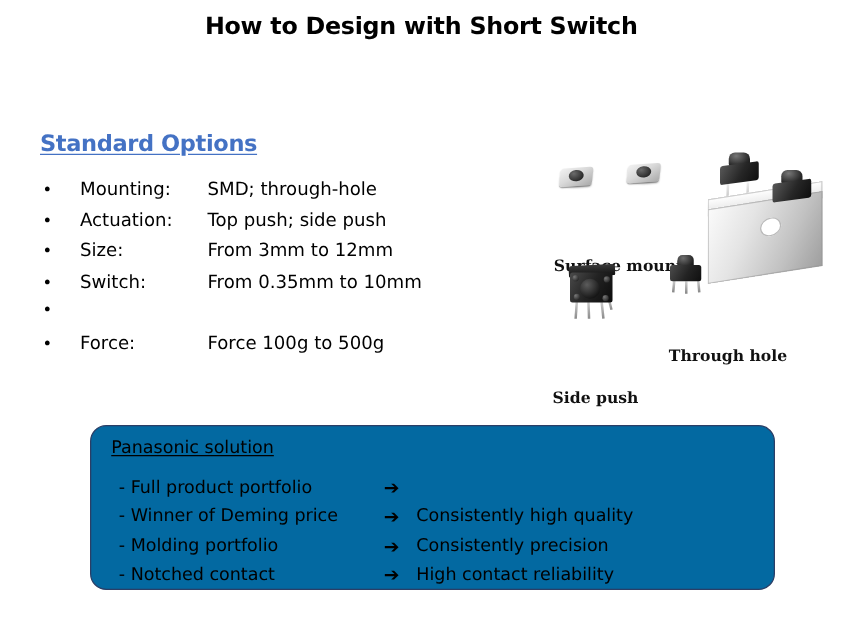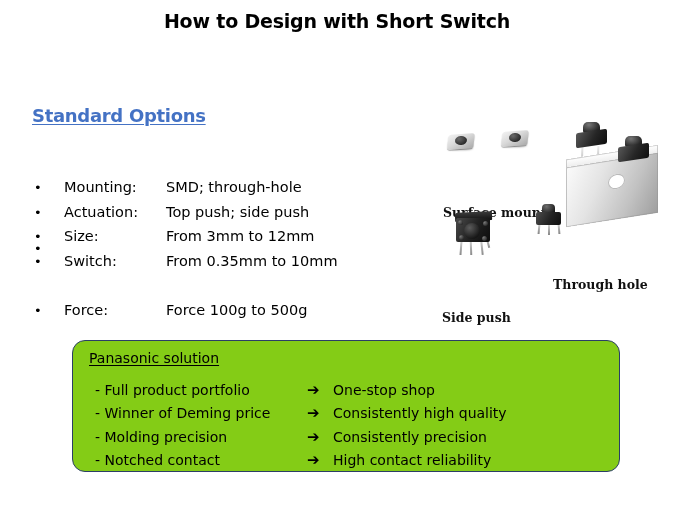--- a/index.html
+++ b/index.html
@@ -73,21 +73,20 @@
     font-size: 13px;
     line-height: 1;
     color: #000000;
   }
   .spec-label {
     width: 102px;
     flex: 0 0 102px;
   }
   .spec-value {
     flex: 1 1 auto;
-    margin-top: 35px;
   }
 
   
   .photo-area {
     position: absolute;
     left: 424px;
     top: 122px;
     width: 250px;
     height: 180px;
   }
@@ -95,21 +94,21 @@
     position: absolute;
     font-family: "DejaVu Serif", serif;
     font-weight: bold;
     font-size: 12.5px;
     color: #111111;
     white-space: nowrap;
     margin-top: 40px;
   }
   .lbl-surface { left: 19px; top: 43px; }
   .lbl-side    { left: 18px; top: 148px; }
-  .lbl-through { left: 129px; top: 115px; }
+  .lbl-through { left: 111px; top: 115px; }
 
   
   .sw { position: absolute; }
 
   
   .smd { width: 30px; height: 22px; }
   .smd .body {
     position: absolute; left: 2px; top: 4px;
     width: 26px; height: 15px;
     background: linear-gradient(150deg, #f2f2f2 0%, #d9d9d9 45%, #a9a9a9 100%);
@@ -249,21 +248,21 @@
   .assembly .pin.p3 { left: 72px; top: 38px; height: 24px; transform: rotate(2deg); }
   .assembly .pin.p4 { left: 88px; top: 38px; height: 20px; transform: rotate(2deg); }
 
   
   .callout {
     position: absolute;
     left: 72px;
     top: 340px;
     width: 548px;
     height: 132px;
-    background: #84cc16;
+    background: #0369a1;
     border: 1.5px solid #2B3E66;
     border-radius: 13px;
     box-sizing: border-box;
   }
   .callout-title {
     position: absolute;
     left: 16px;
     top: 9px;
     font-family: "DejaVu Sans", sans-serif;
     font-size: 14px;
@@ -399,29 +398,28 @@
     <div class="photo-label lbl-through">Through hole</div>
 
   </div>
 
   <div class="callout">
     <div class="callout-title">Panasonic solution</div>
     <div class="callout-rows">
       <div class="callout-row">
         <span class="callout-left">- Full product portfolio</span>
         <span class="callout-arrow">➔</span>
-        <span class="callout-right">One-stop shop</span>
       </div>
       <div class="callout-row">
         <span class="callout-left">- Winner of Deming price</span>
         <span class="callout-arrow">➔</span>
         <span class="callout-right">Consistently high quality</span>
       </div>
       <div class="callout-row">
-        <span class="callout-left">- Molding precision</span>
+        <span class="callout-left">- Molding portfolio</span>
         <span class="callout-arrow">➔</span>
         <span class="callout-right">Consistently precision</span>
       </div>
       <div class="callout-row">
         <span class="callout-left">- Notched contact</span>
         <span class="callout-arrow">➔</span>
         <span class="callout-right">High contact reliability</span>
       </div>
     </div>
   </div>

